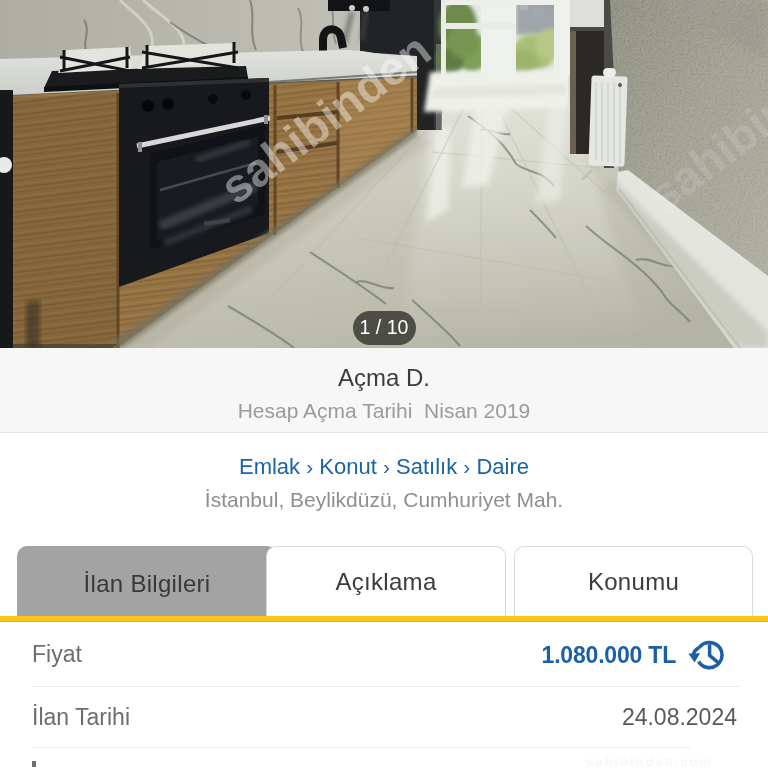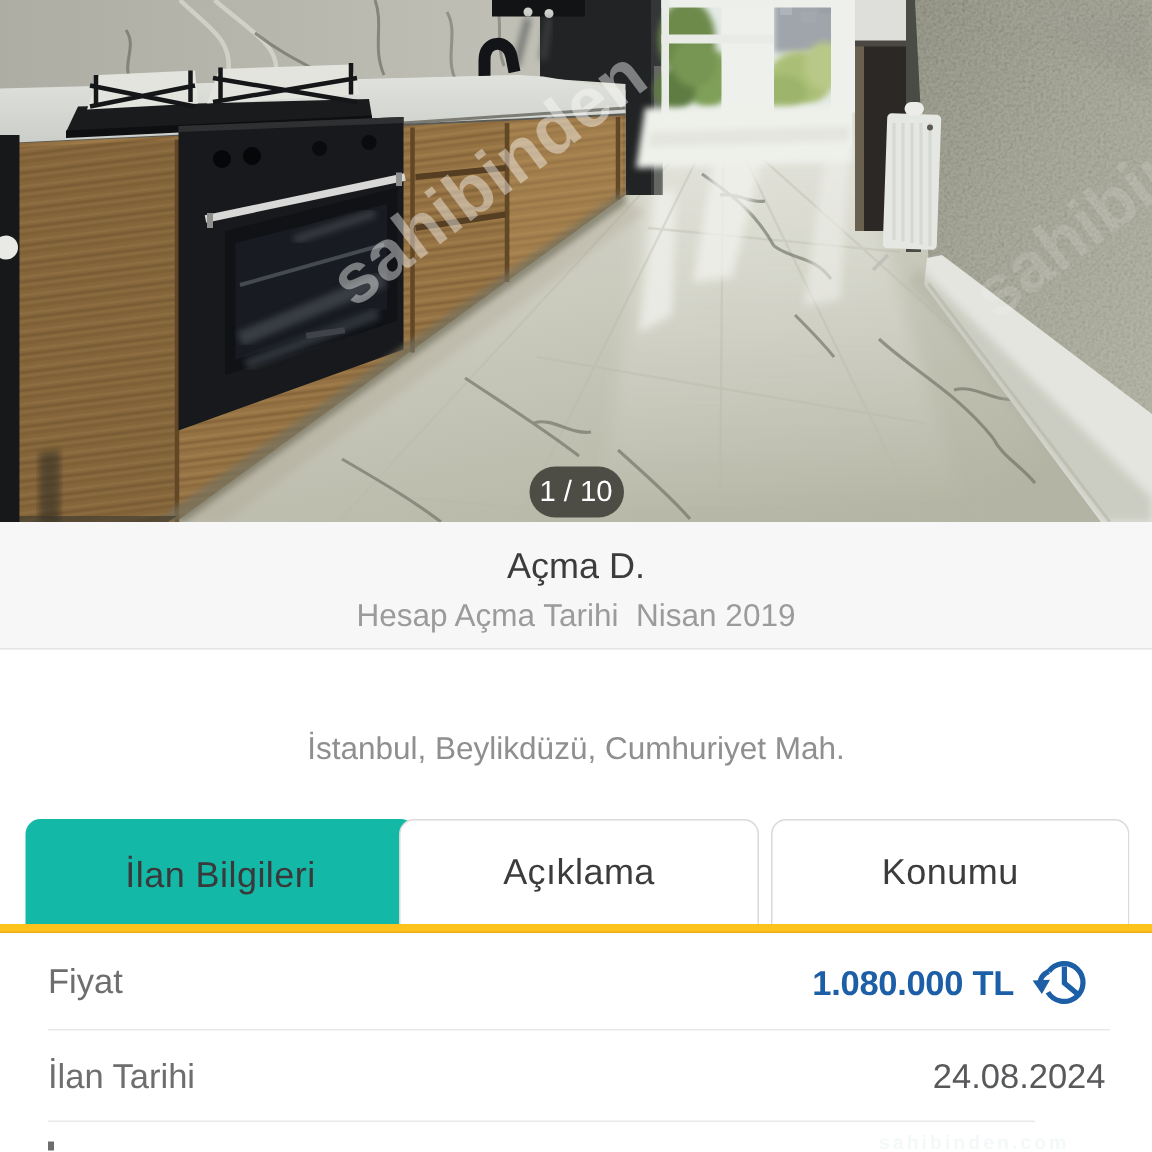--- a/index.html
+++ b/index.html
@@ -249,24 +249,25 @@
       <text x="384" y="334" font-size="19.5" fill="#ffffff" text-anchor="middle" font-family="Liberation Sans,sans-serif">1 / 10</text>
     </svg>
   </div>
 
   <div class="abs" style="left:0;top:348px;width:768px;height:84px;background:#f7f7f7;border-bottom:1px solid #e4e4e4;"></div>
 
   <div class="abs" style="left:0;top:364px;width:768px;text-align:center;font-size:24px;color:#3c3c3c;">Açma D.</div>
 
   <div class="abs" style="left:0;top:399px;width:768px;text-align:center;font-size:21px;color:#9b9b9b;">Hesap Açma Tarihi&nbsp; Nisan 2019</div>
 
+  <div class="abs" style="left:0;top:454px;width:768px;text-align:center;font-size:22px;color:#1a63a6;">Emlak <span style="font-size:21px;">›</span> Konut <span style="font-size:21px;">›</span> Satılık <span style="font-size:21px;">›</span> Daire</div>
 
   <div class="abs" style="left:0;top:488px;width:768px;text-align:center;font-size:21px;color:#8f8f8f;">İstanbul, Beylikdüzü, Cumhuriyet Mah.</div>
 
-  <div class="abs" style="left:17px;top:546px;width:260px;height:76px;background:#14b8a6;border-radius:10px 10px 0 0;display:flex;align-items:center;justify-content:center;font-size:24px;letter-spacing:0.3px;color:#39393b;">İlan Bilgileri</div>
+  <div class="abs" style="left:17px;top:546px;width:260px;height:76px;background:#a3a3a3;border-radius:10px 10px 0 0;display:flex;align-items:center;justify-content:center;font-size:24px;letter-spacing:0.3px;color:#39393b;">İlan Bilgileri</div>
 
   <div class="abs" style="left:266px;top:546px;width:240px;height:70px;background:#fff;border:1px solid #d9d9d9;border-bottom:none;border-radius:10px 10px 0 0;display:flex;align-items:center;justify-content:center;font-size:24px;letter-spacing:0.3px;color:#3c3c3c;box-sizing:border-box;">Açıklama</div>
 
   <div class="abs" style="left:514px;top:546px;width:239px;height:70px;background:#fff;border:1px solid #d9d9d9;border-bottom:none;border-radius:10px 10px 0 0;display:flex;align-items:center;justify-content:center;font-size:24px;letter-spacing:0.3px;color:#3c3c3c;box-sizing:border-box;">Konumu</div>
 
   <div class="abs" style="left:0;top:616px;width:768px;height:6px;background:#fcc31d;border-bottom:1px solid #edac12;box-sizing:border-box;"></div>
 
   <div class="abs" style="left:32px;top:641px;font-size:23px;color:#6e6e6e;">Fiyat</div>
 
   <div class="abs" style="right:92px;top:642px;font-size:23px;font-weight:bold;letter-spacing:-0.2px;color:#1d5fa6;">1.080.000 TL</div>

